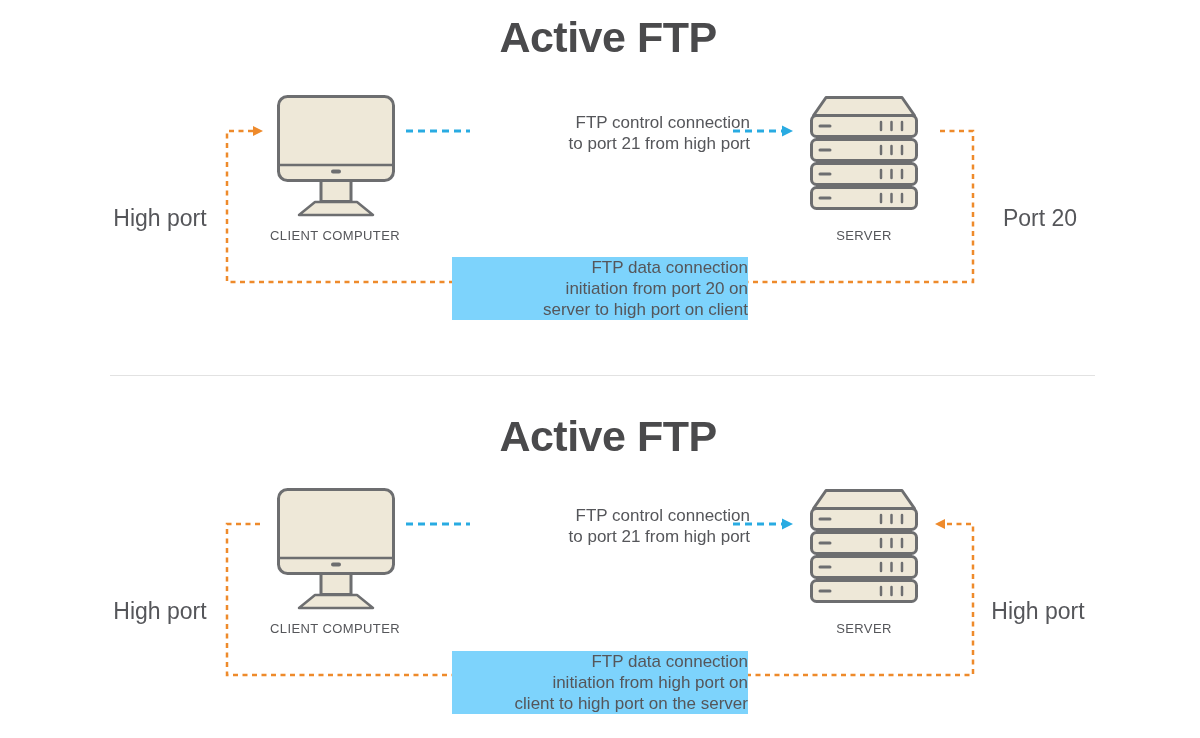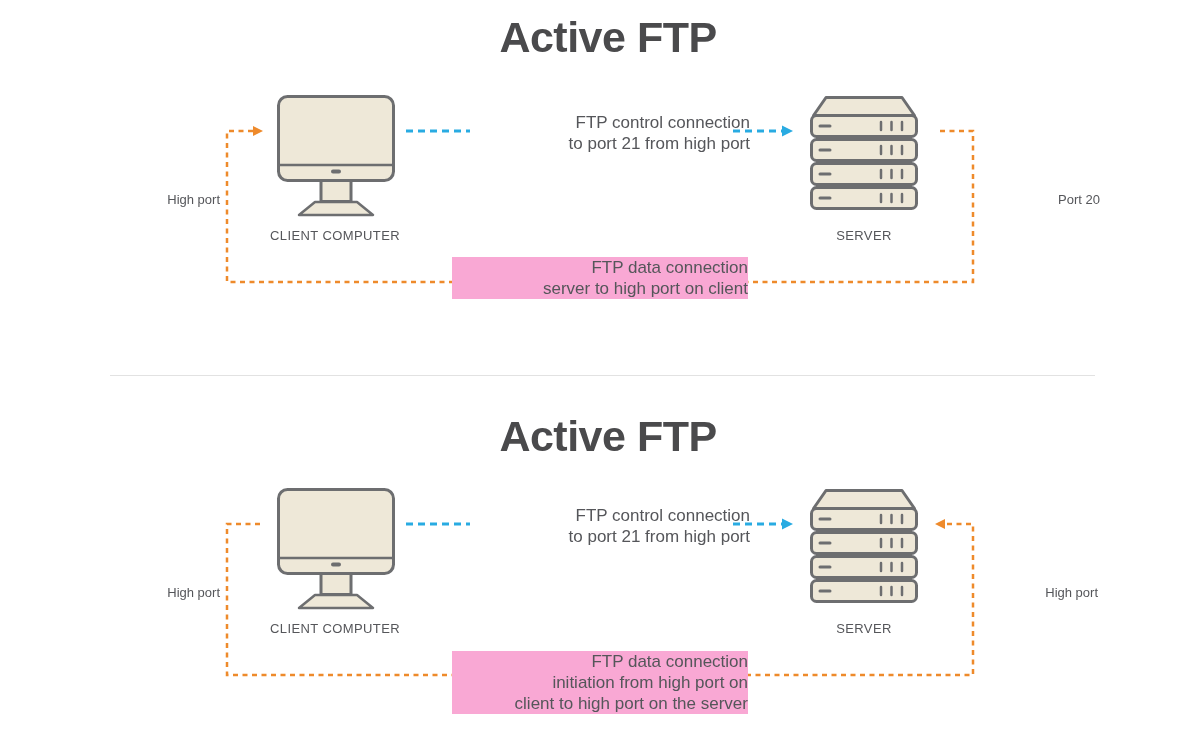--- a/index.html
+++ b/index.html
@@ -24,28 +24,28 @@
   .conn-svg{position:absolute;left:0;width:1200px;height:310px;}
   .orange-dash{stroke:var(--orange);stroke-width:2.5;fill:none;stroke-dasharray:5 4.5;}
   .blue-dash{stroke:var(--blue);stroke-width:3;fill:none;stroke-dasharray:7 5;}
   .orange-fill{fill:var(--orange);}
   .blue-fill{fill:var(--blue);}
   .icon{position:absolute;}
   .ctext{
     position:absolute;text-align:right;font-size:17px;line-height:21px;
     color:var(--text);
   }
-  .dtext{background:#f9a8d4;}
+  .dtext{background:#7dd3fc;}
   .devlabel{
     position:absolute;text-align:center;font-size:13px;line-height:15px;
     letter-spacing:0.4px;color:var(--text);
   }
   .portlabel{
-    position:absolute;text-align:right;font-size:13px;line-height:17px;
-    color:var(--text);width:120px;
+    position:absolute;text-align:center;font-size:23px;line-height:17px;
+    color:var(--text);width:120px;margin-top:19px;
   }
   .divider{position:absolute;height:1px;background:var(--divider);}
 </style>
 </head>
 <body>
 
 <div class="canvas">
 
   <div class="title" style="top:13px">Active FTP</div>
 
@@ -101,20 +101,21 @@
   <div class="portlabel" style="left:100px;top:191px">High port</div>
   <div class="portlabel" style="left:980px;top:191px">Port 20</div>
 
   <div class="ctext" style="left:450px;top:112px;width:300px">
     <div>FTP control connection</div>
     <div>to port 21 from high port</div>
   </div>
 
   <div class="ctext dtext" style="left:452px;top:257px;width:296px">
     <div>FTP data connection</div>
+    <div>initiation from port 20 on</div>
     <div>server to high port on client</div>
   </div>
 
   <div class="divider" style="left:110px;top:375px;width:985px"></div>
 
   <div class="title" style="top:412px">Active FTP</div>
 
   <svg class="conn-svg" style="top:393px" viewBox="0 0 1200 310">
     <path class="orange-dash" d="M260 131 H227 V282 H973 V131 H945"></path>
     <polygon class="orange-fill" points="945,126 935,131 945,136"></polygon>

